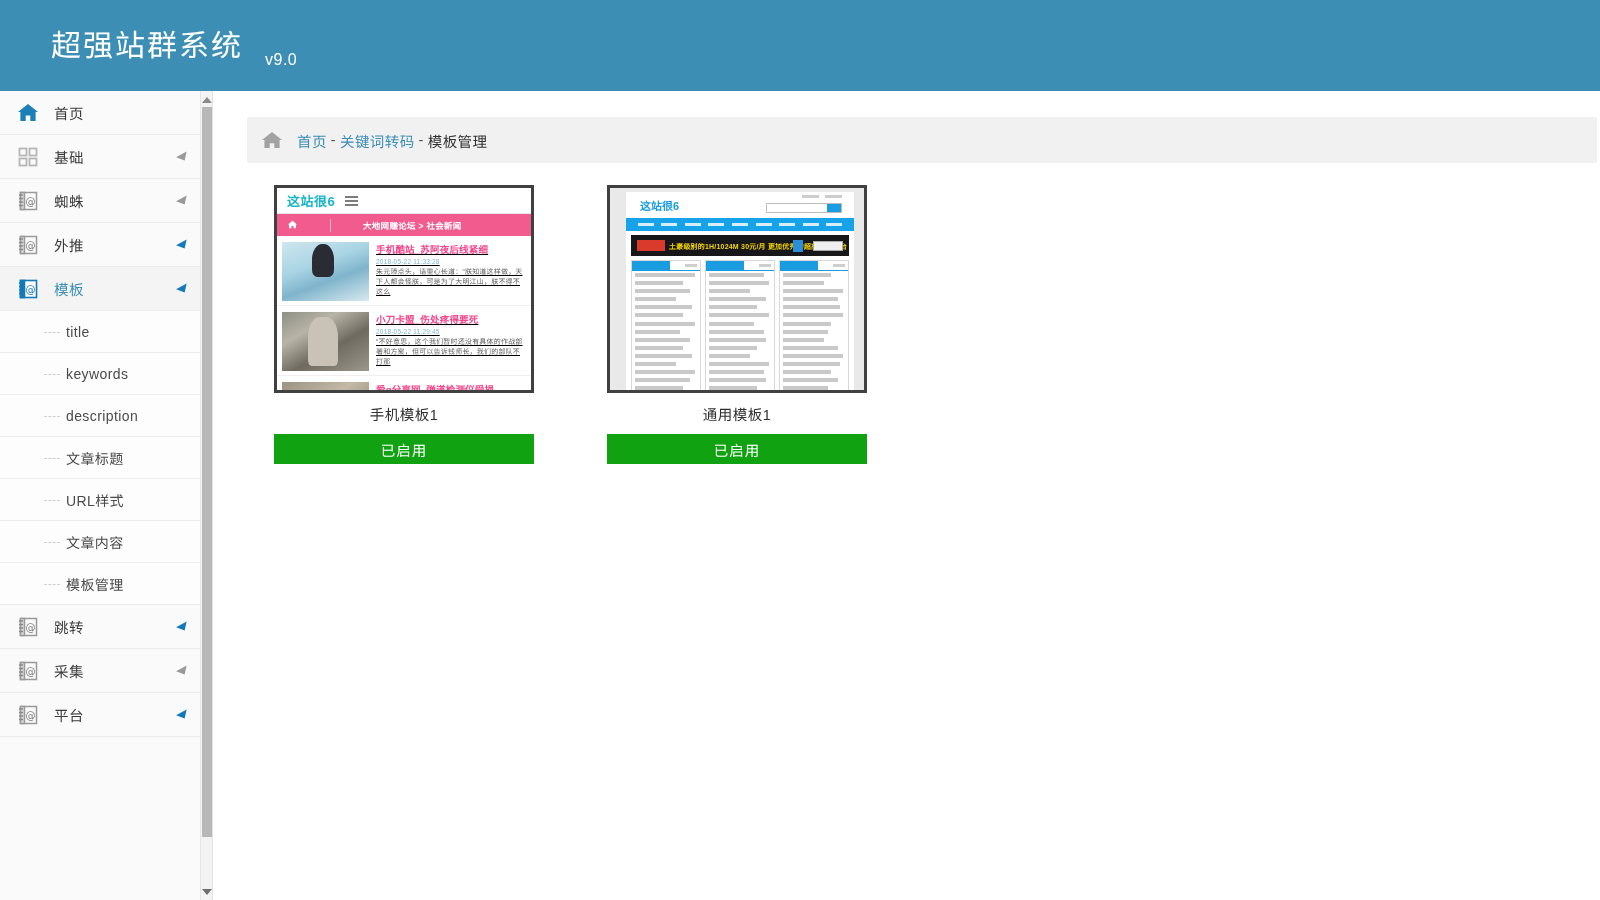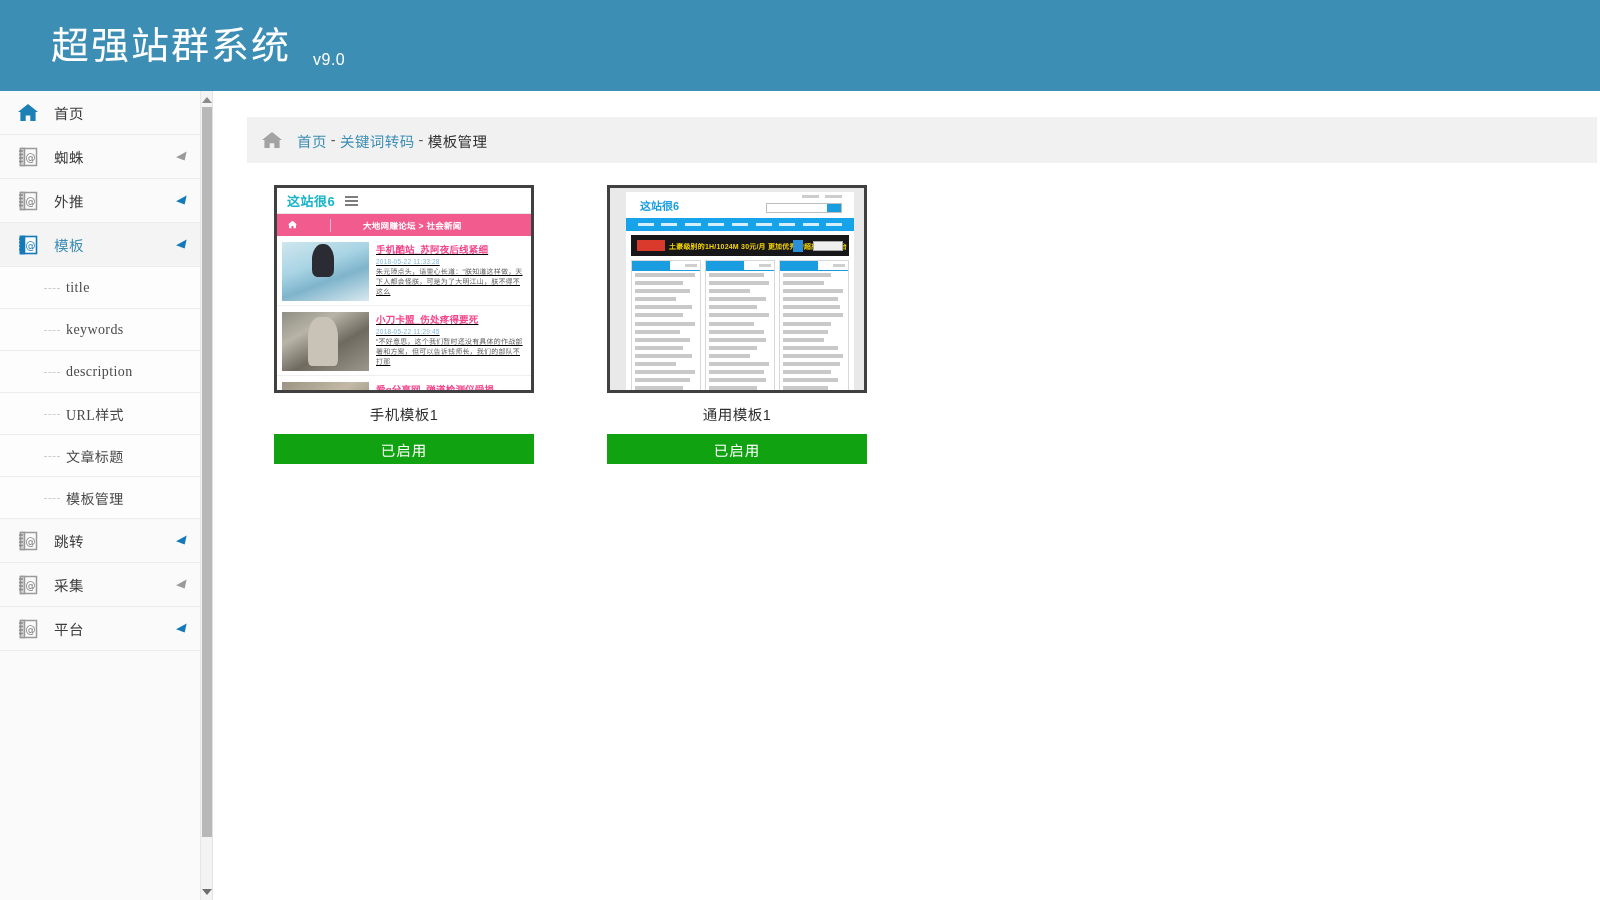--- a/index.html
+++ b/index.html
@@ -14,21 +14,21 @@
 
   
   .app-header {
     position: absolute; top: 0; left: 0;
     width: 1600px; height: 91px;
     background: #3d8eb4;
     display: flex; align-items: center;
   }
   .app-title {
     color: #ffffff;
-    font-size: 38px;
+    font-size: 30px;
     font-weight: 400;
     letter-spacing: 2px;
     margin-left: 51px;
     line-height: 1;
   }
   .app-version {
     color: #ffffff;
     font-size: 16px;
     margin-left: 22px;
     align-self: flex-end;
@@ -78,21 +78,21 @@
     width: 0; height: 0;
     margin-top: -3px;
     border-left: 6px solid transparent;
     border-right: 6px solid transparent;
     border-top: 7px solid #9a9a9a;
     transform: rotate(-28deg);
   }
   .nav-caret.open   { border-top-color: #1479b8; }
 
   
-  .subnav { background: #86efac; position: relative; font-family: Liberation Serif, serif; }
+  .subnav { background: #86efac; position: relative; }
   .subnav::before {
     content: ""; position: absolute;
     left: 44px; top: 0; bottom: 14px;
     border-left: 1px dashed #cfcfcf;
   }
   .subnav-item {
     position: relative;
     height: 42px;
     display: flex; align-items: center;
     border-bottom: 1px solid #ececec;
@@ -271,20 +271,32 @@
     <div class="nav-item">
       <span class="nav-icon">
         <svg width="24" height="24" viewBox="0 0 24 24">
             <path d="M12 3 L22 11 L19.6 11 L19.6 20 L14.3 20 L14.3 14.6 L9.7 14.6 L9.7 20 L4.4 20 L4.4 11 L2 11 Z" fill="#1c7fb5"></path>
           </svg>
       </span>
       <span class="nav-label">首页</span>
     </div>
 
 
+    <div class="nav-item">
+      <span class="nav-icon">
+        <svg width="24" height="24" viewBox="0 0 24 24" fill="none" stroke="#b6b6b6" stroke-width="1.8">
+          <rect x="3.5" y="3.5" width="7" height="7"></rect>
+            <rect x="13.5" y="3.5" width="7" height="7"></rect>
+          <rect x="3.5" y="13.5" width="7" height="7"></rect>
+            <rect x="13.5" y="13.5" width="7" height="7"></rect>
+        </svg>
+      </span>
+      <span class="nav-label">基础</span>
+      <span class="nav-caret"></span>
+    </div>
 
     <div class="nav-item">
       <span class="nav-icon">
         <svg width="24" height="24" viewBox="0 0 24 24">
           <rect x="4.5" y="3.5" width="16" height="17" fill="#fafafa" stroke="#9a9a9a" stroke-width="1.5"></rect>
           <rect x="4.5" y="3.5" width="4" height="17" fill="#d8d8d8" stroke="#9a9a9a" stroke-width="1.5"></rect>
           <path d="M3 6 h4 M3 9.5 h4 M3 13 h4 M3 16.5 h4" stroke="#8a8a8a" stroke-width="1.3"></path>
           <text x="14.4" y="16" font-size="10" fill="#7a7a7a" font-family="DejaVu Sans, sans-serif" text-anchor="middle">@</text>
         </svg>
       </span>
@@ -322,24 +334,27 @@
       <div class="subnav-item">
         <span class="subnav-label">title</span>
       </div>
       <div class="subnav-item">
         <span class="subnav-label">keywords</span>
       </div>
       <div class="subnav-item">
         <span class="subnav-label">description</span>
       </div>
       <div class="subnav-item">
+        <span class="subnav-label">文章标题</span>
+      </div>
+      <div class="subnav-item">
         <span class="subnav-label">URL样式</span>
       </div>
       <div class="subnav-item">
-        <span class="subnav-label">文章标题</span>
+        <span class="subnav-label">文章内容</span>
       </div>
       <div class="subnav-item">
         <span class="subnav-label">模板管理</span>
       </div>
     </div>
 
     <div class="nav-item">
       <span class="nav-icon">
         <svg width="24" height="24" viewBox="0 0 24 24">
           <rect x="4.5" y="3.5" width="16" height="17" fill="#fafafa" stroke="#9a9a9a" stroke-width="1.5"></rect>

